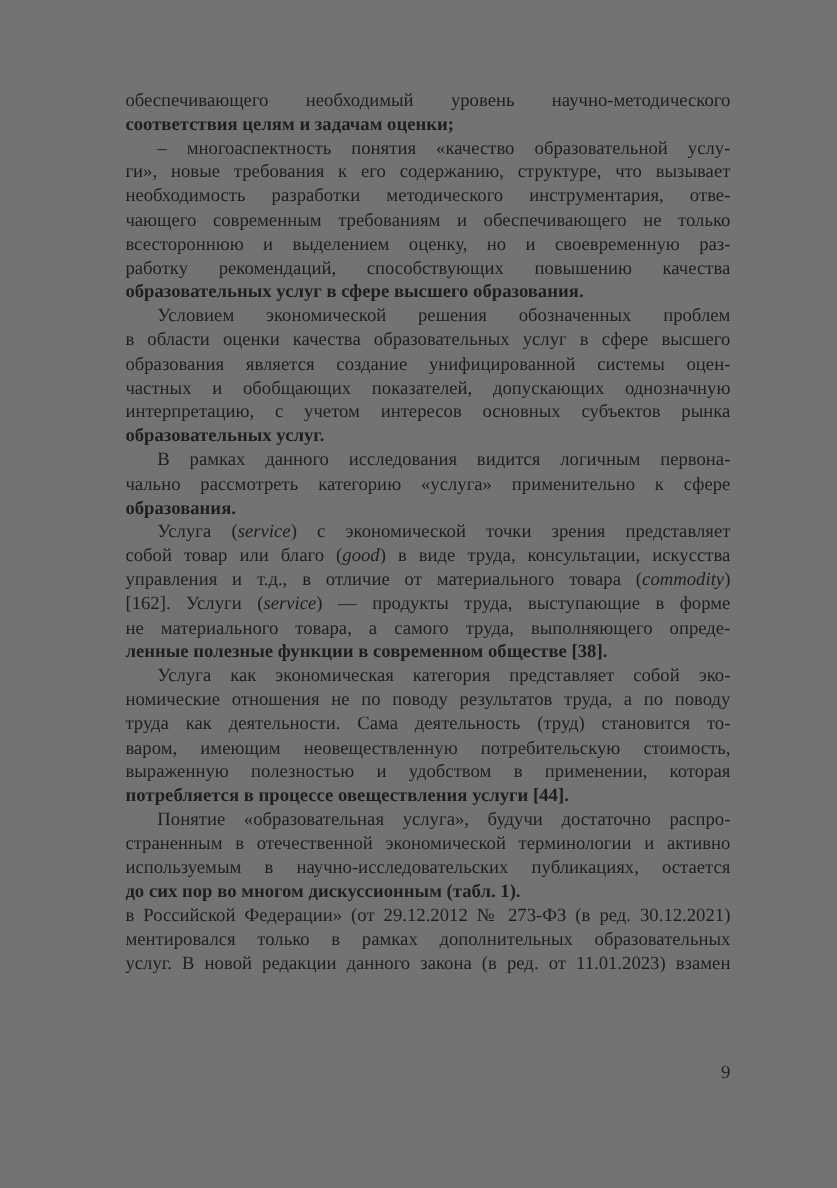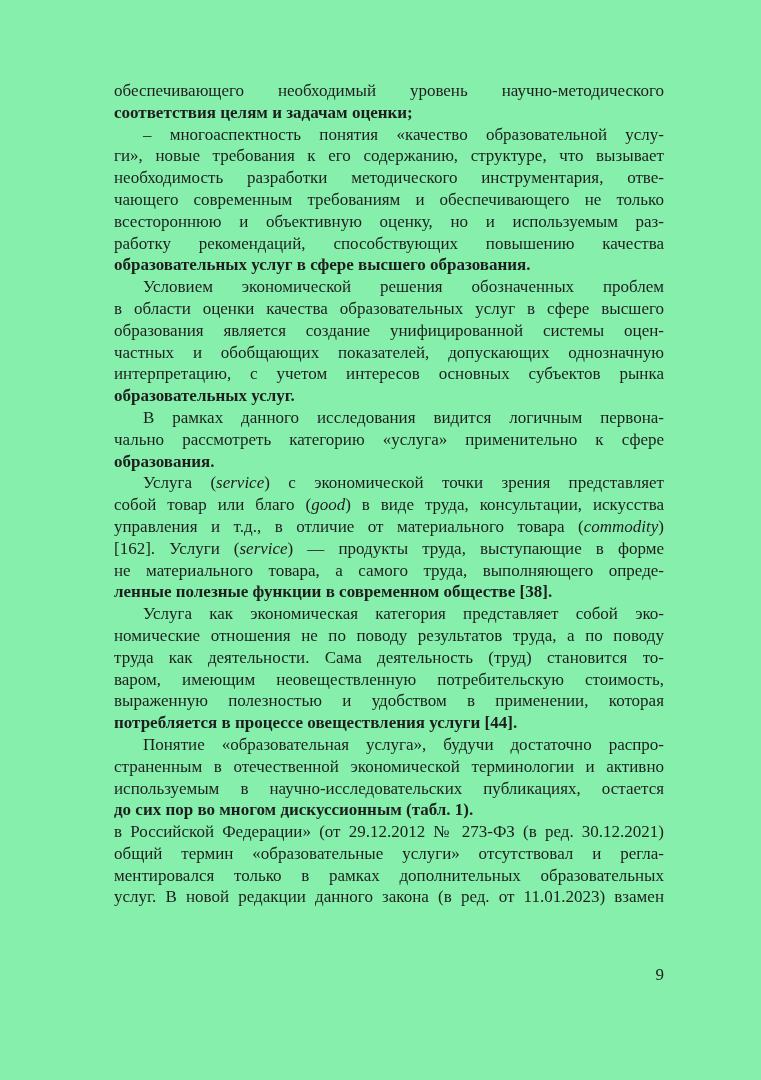--- a/index.html
+++ b/index.html
@@ -49,32 +49,32 @@
     top: 964px;
     width: 550px;
     text-align: right;
     font-size: 17px;
     line-height: 21.8px;
   }
 </style>
 </head>
 <body>
 
-<div class="sheet" style="background: #86efac; color: rgb(30, 30, 30);">
+<div class="sheet" style="background: #737373; color: rgb(30, 30, 30);">
   <main class="text-block" id="textBlock">
       <div class="paragraph">
         <div class="line">обеспечивающего необходимый уровень научно-методического</div>
         <div class="line para-end">соответствия целям и задачам оценки;</div>
       </div>
       <div class="paragraph">
         <div class="line indented">– многоаспектность понятия «качество образовательной услу-</div>
         <div class="line">ги», новые требования к его содержанию, структуре, что вызывает</div>
         <div class="line">необходимость разработки методического инструментария, отве-</div>
         <div class="line">чающего современным требованиям и обеспечивающего не только</div>
-        <div class="line">всестороннюю и объективную оценку, но и используемым раз-</div>
+        <div class="line">всестороннюю и выделением оценку, но и своевременную раз-</div>
         <div class="line">работку рекомендаций, способствующих повышению качества</div>
         <div class="line para-end">образовательных услуг в сфере высшего образования.</div>
       </div>
       <div class="paragraph">
         <div class="line indented">Условием экономической решения обозначенных проблем</div>
         <div class="line">в области оценки качества образовательных услуг в сфере высшего</div>
         <div class="line">образования является создание унифицированной системы оцен-</div>
         <div class="line">частных и обобщающих показателей, допускающих однозначную</div>
         <div class="line">интерпретацию, с учетом интересов основных субъектов рынка</div>
         <div class="line para-end">образовательных услуг.</div>
@@ -101,19 +101,18 @@
         <div class="line para-end">потребляется в процессе овеществления услуги [44].</div>
       </div>
       <div class="paragraph">
         <div class="line indented">Понятие «образовательная услуга», будучи достаточно распро-</div>
         <div class="line">страненным в отечественной экономической терминологии и активно</div>
         <div class="line">используемым в научно-исследовательских публикациях, остается</div>
         <div class="line para-end">до сих пор во многом дискуссионным (табл. 1).</div>
       </div>
       <div class="paragraph">
         <div class="line">в Российской Федерации» (от 29.12.2012 № 273-ФЗ (в ред. 30.12.2021)</div>
-        <div class="line">общий термин «образовательные услуги» отсутствовал и регла-</div>
         <div class="line">ментировался только в рамках дополнительных образовательных</div>
         <div class="line">услуг. В новой редакции данного закона (в ред. от 11.01.2023) взамен</div>
       </div>
     </main>
   <div class="page-number">9</div>
 </div>
 
 </body></html>

